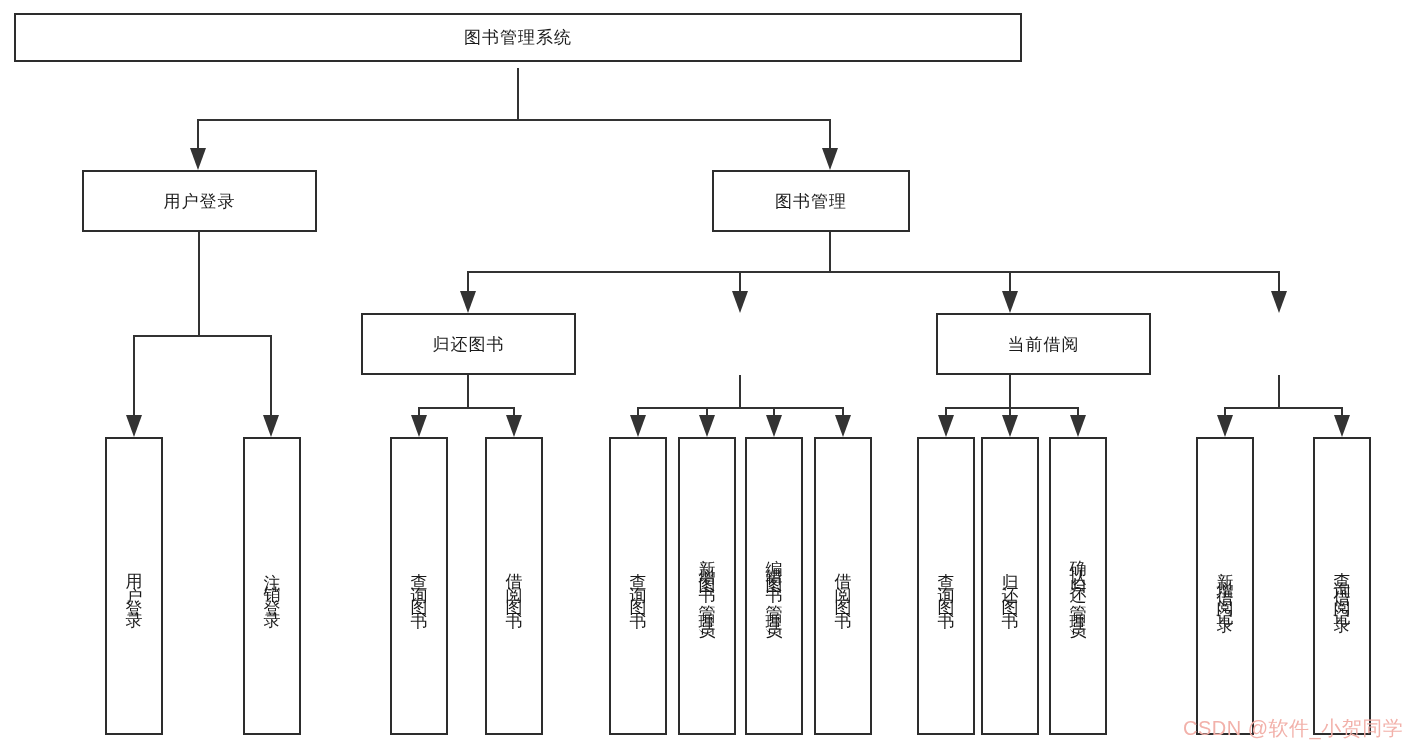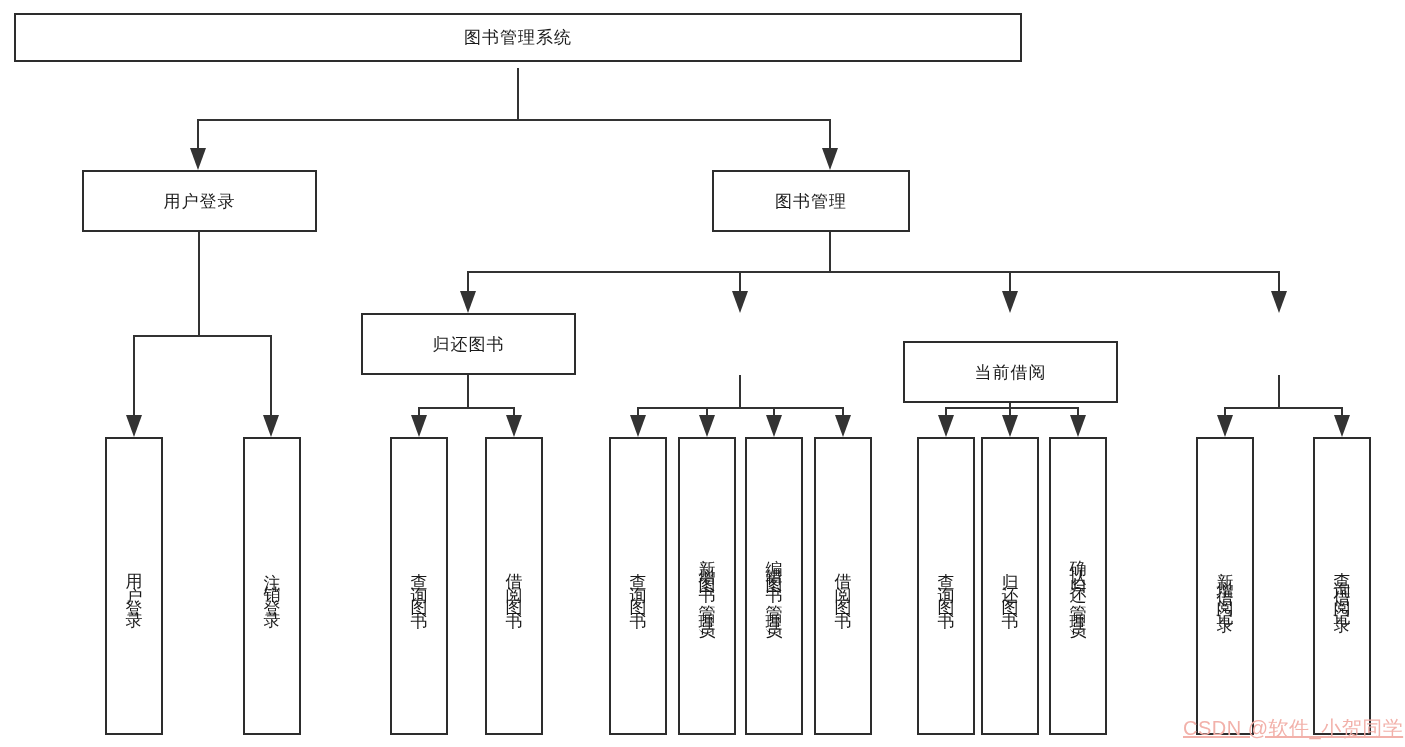--- a/index.html
+++ b/index.html
@@ -54,21 +54,21 @@
   .box-v.long span { letter-spacing: 9px; }
   
   #root-box   { left: 14px;  top: 13px;  width: 1008px; height: 49px; }
   
   #user-login-box      { left: 82px;  top: 170px; width: 235px; height: 62px; }
   #book-management-box { left: 712px; top: 170px; width: 198px; height: 62px; }
   
   .level3 { top: 313px; width: 215px; height: 62px; }
   #new-book-recommend-box { left: 361px; }
   #book-borrow-box        { left: 633px; }
-  #current-borrow-box     { left: 903px; margin-top: 28px; }
+  #current-borrow-box     { left: 936px; }
   #borrow-record-box      { left: 1172px; }
   
   #leaf-ul-login    { left: 105px; }
   #leaf-ul-logout   { left: 243px; }
   #leaf-nb-query    { left: 390px; }
   #leaf-nb-borrow   { left: 485px; }
   #leaf-bb-query    { left: 609px; }
   #leaf-bb-add      { left: 678px; }
   #leaf-bb-edit     { left: 745px; }
   #leaf-bb-borrow   { left: 814px; }
@@ -188,15 +188,15 @@
     <span>确认归还（管理员）</span>
   </div>
 
   <div class="box-v long" id="leaf-br-add">
     <span>新增借阅记录</span>
   </div>
   <div class="box-v long" id="leaf-br-query">
     <span>查询借阅记录</span>
   </div>
 
-  <div id="watermark" style="color: rgb(242, 177, 170); text-decoration: underline;">CSDN @软件_小贺同学</div>
+  <div id="watermark" style="color: rgb(242, 177, 170);">CSDN @软件_小贺同学</div>
 
 </div>
 
 </body></html>

